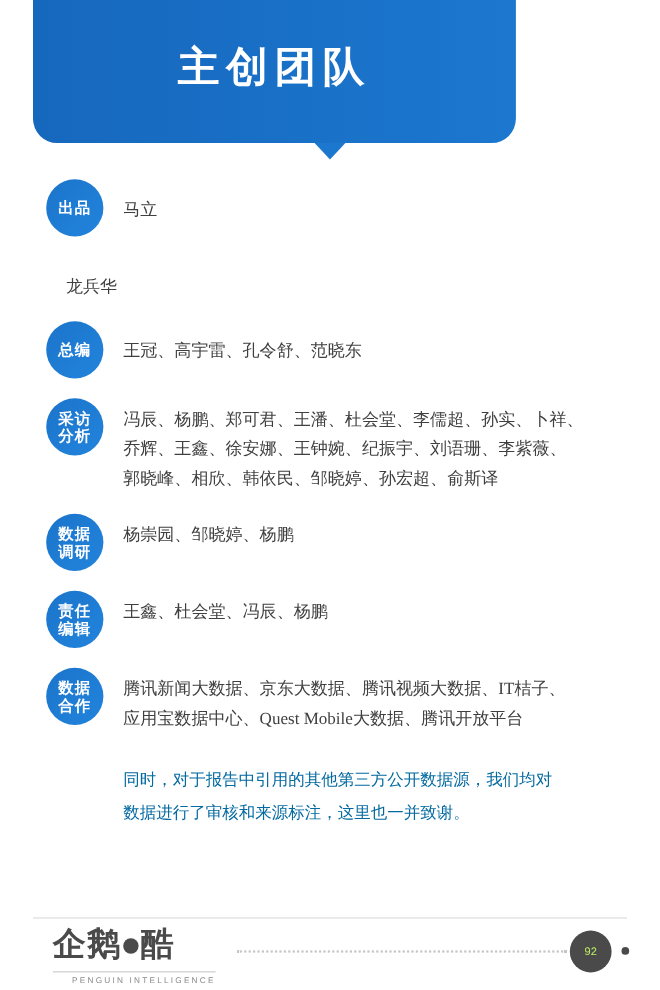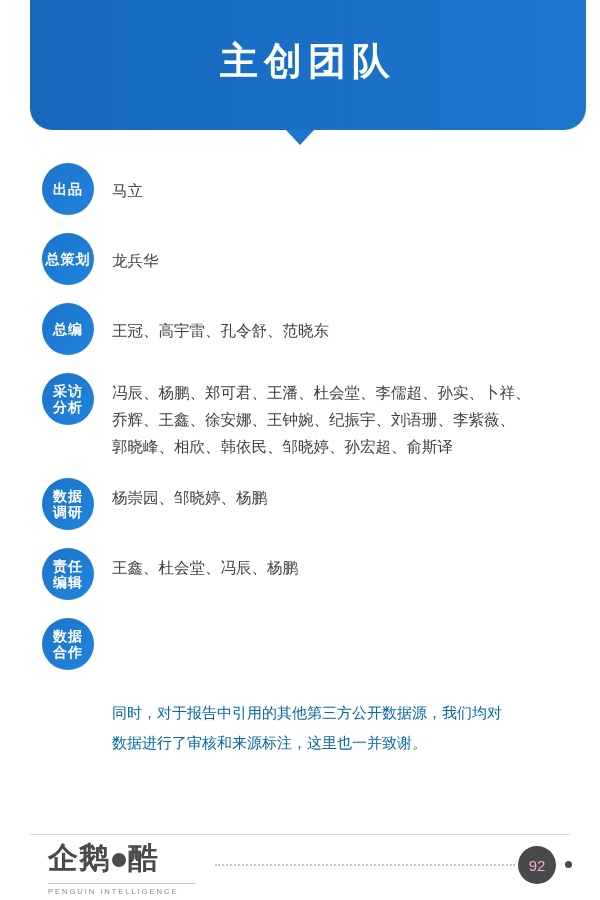--- a/index.html
+++ b/index.html
@@ -12,21 +12,21 @@
     position: relative;
     width: 600px; height: 900px;
     background: #ffffff;
     overflow: hidden;
   }
 
   
   .header {
     position: absolute;
     left: 30px; top: 0;
-    width: 556px; height: 130px;
+    width: 439px; height: 130px;
     background: #1a6fc4;
     background: linear-gradient(90deg,#1668bd 0%, #1c77cf 100%);
     border-bottom-left-radius: 22px;
     border-bottom-right-radius: 22px;
   }
   .header-title {
     position: absolute;
     left: 0; right: 0; top: 36px;
     text-align: center;
     color: #ffffff;
@@ -130,35 +130,35 @@
     top: 1px;
   }
   .logo-sub {
     margin-top: 4px;
     font-size: 7.5px;
     letter-spacing: 2px;
     color: #8a8a8a;
     border-top: 1px solid #c8c8c8;
     padding-top: 3px;
     width: 148px;
-    text-align: left;
+    text-align: right;
   }
   .dotted {
     position: absolute;
     left: 215px; right: 85px; top: 36px;
     border-top: 2px dotted #c5c5c5;
   }
   .page-num {
     position: absolute;
     right: 44px; top: 18px;
     width: 38px; height: 38px;
     border-radius: 50%;
     background: #4a4a4a;
-    color: #f9a8d4;
-    font-size: 15px;
+    color: #bef264;
+    font-size: 10px;
     display: flex;
     align-items: center;
     justify-content: center;
   }
   .page-dot {
     position: absolute;
     right: 28px; top: 33px;
     width: 7px; height: 7px;
     border-radius: 50%;
     background: #4a4a4a;
@@ -179,23 +179,20 @@
     <div class="row">
       <div class="badge">
         <span>出品</span>
       </div>
       <div class="row-content">
         <div class="line">马立</div>
       </div>
     </div>
 
     <div class="row">
-      <div class="badge">
-        <span>总策划</span>
-      </div>
       <div class="row-content">
         <div class="line">龙兵华</div>
       </div>
     </div>
 
     <div class="row">
       <div class="badge">
         <span>总编</span>
       </div>
       <div class="row-content">
@@ -232,20 +229,24 @@
       </div>
       <div class="row-content">
         <div class="line">王鑫、杜会堂、冯辰、杨鹏</div>
       </div>
     </div>
 
     <div class="row multi">
       <div class="badge">
         <span>数据</span>
         <span>合作</span>
+      </div>
+      <div class="row-content">
+        <div class="line">腾讯新闻大数据、京东大数据、腾讯视频大数据、IT桔子、</div>
+        <div class="line">应用宝数据中心、Quest Mobile大数据、腾讯开放平台</div>
       </div>
     </div>
 
     <div class="note">
       <div class="line">同时，对于报告中引用的其他第三方公开数据源，我们均对</div>
       <div class="line">数据进行了审核和来源标注，这里也一并致谢。</div>
     </div>
 
   </div>
 

